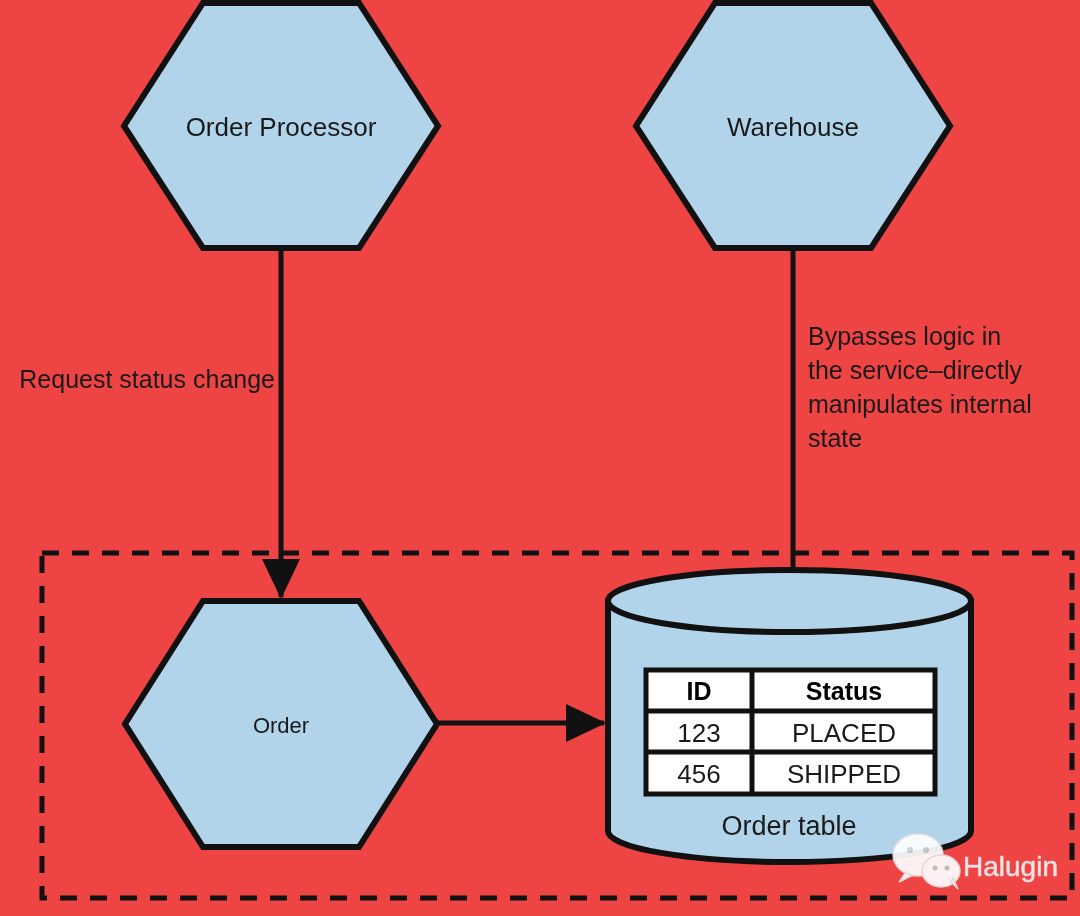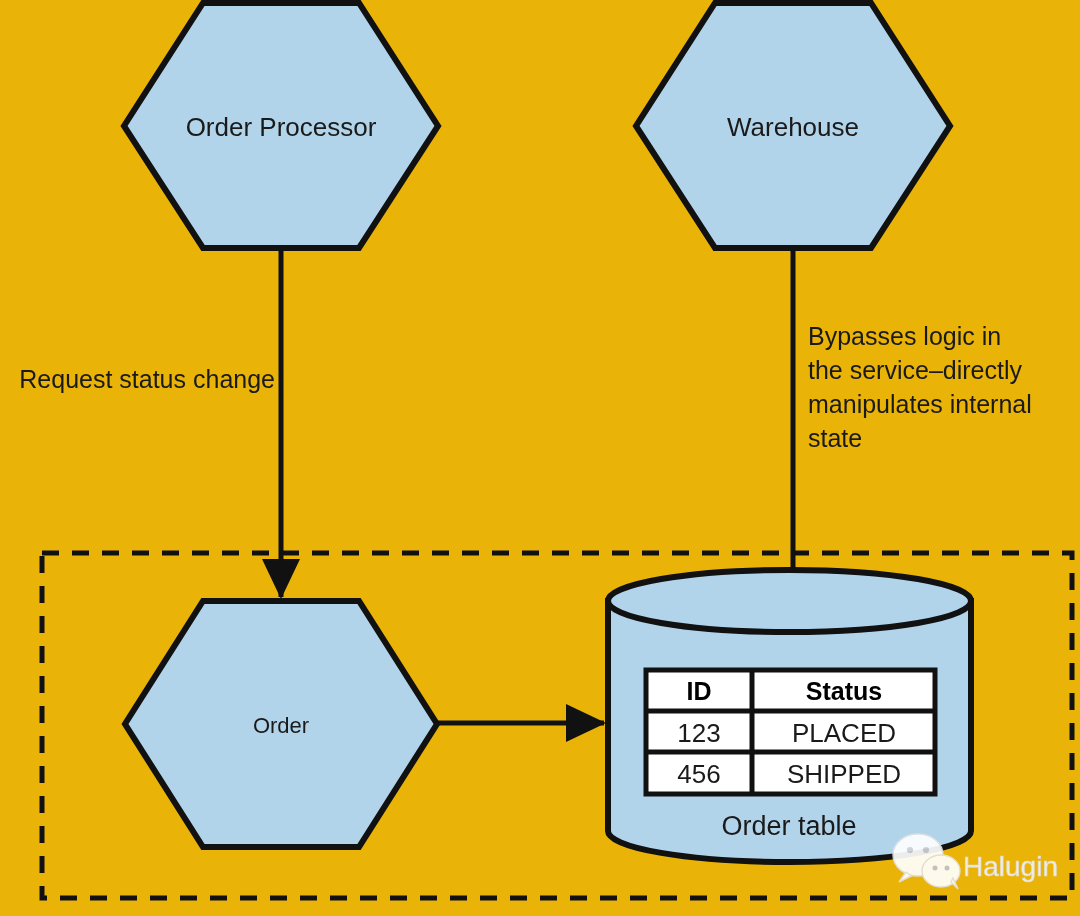--- a/index.html
+++ b/index.html
@@ -7,21 +7,21 @@
     padding: 0;
     background: #ffffff;
   }
   body {
     font-family: "Liberation Sans", sans-serif;
   }
   #canvas {
     position: relative;
     width: 1080px;
     height: 916px;
-    background: #eab308;
+    background: #ef4444;
     overflow: hidden;
   }
   #diagram-svg {
     position: absolute;
     left: 0;
     top: 0;
     width: 1080px;
     height: 916px;
     display: block;
   }

